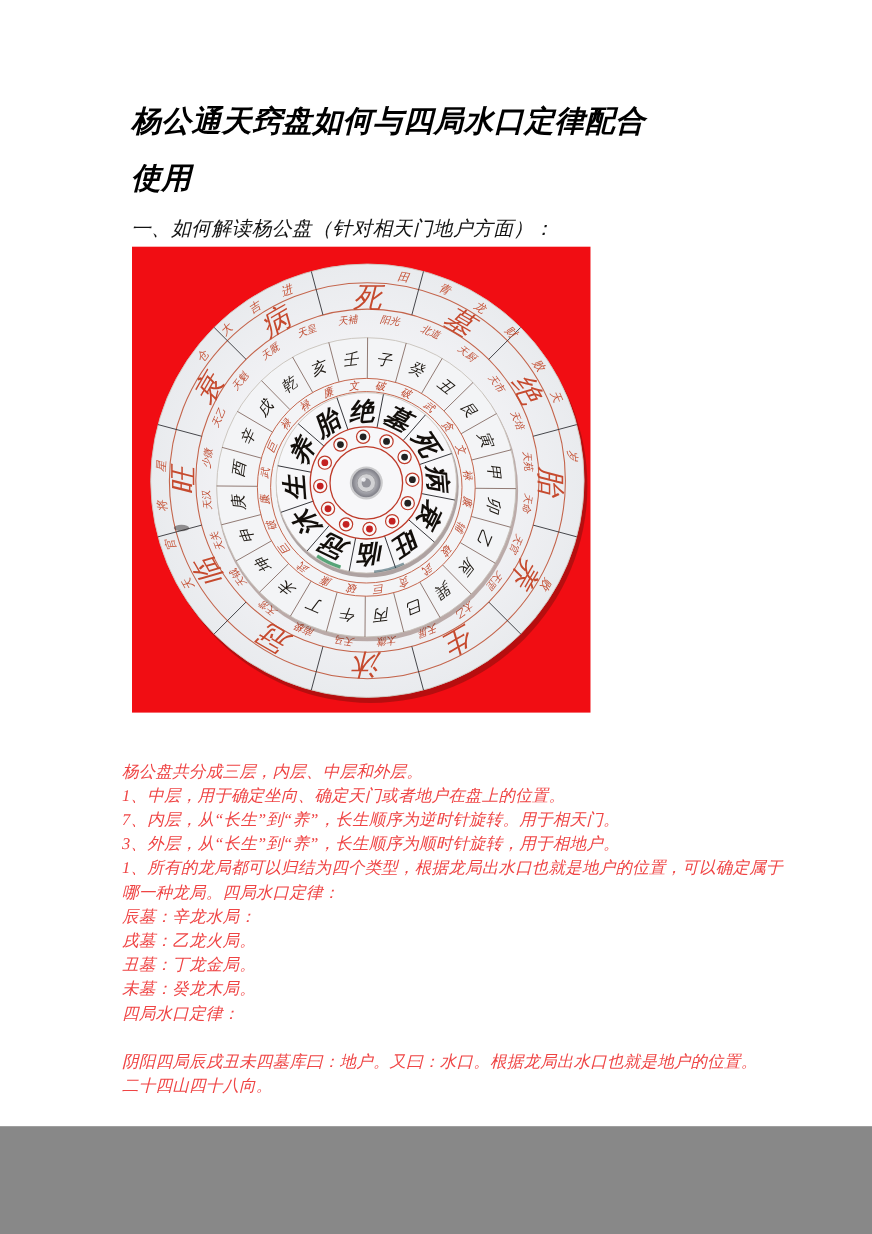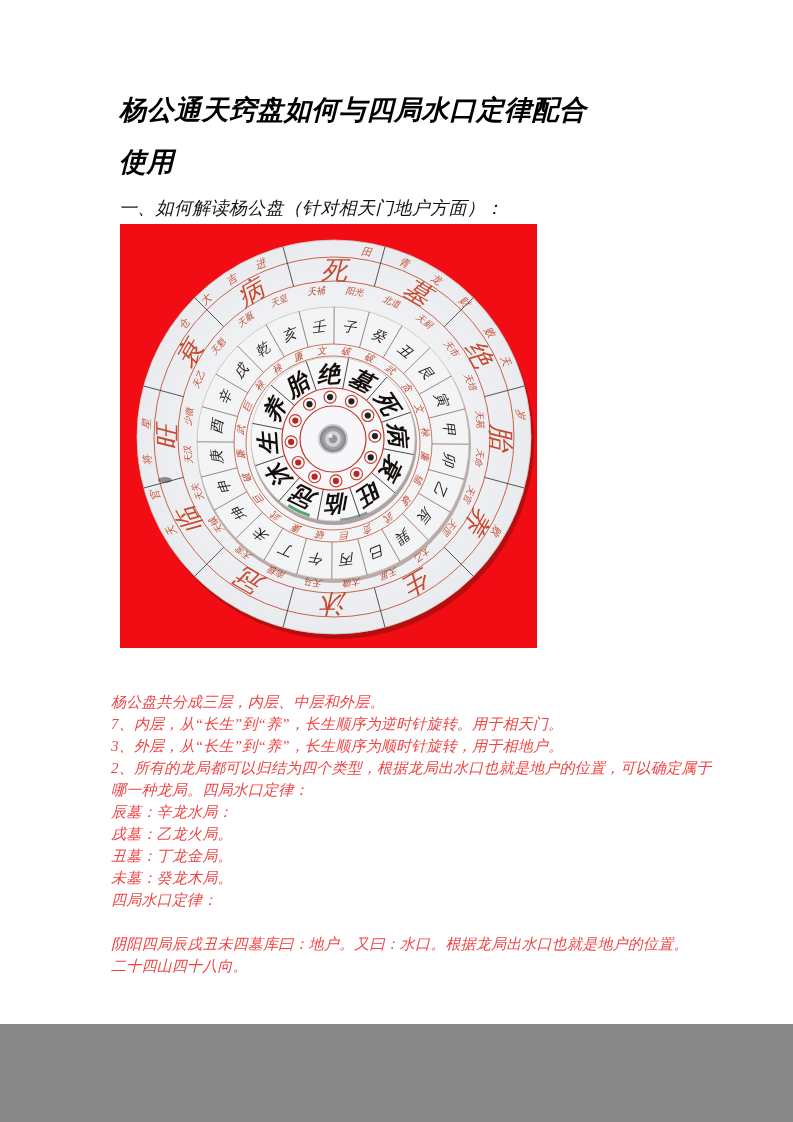--- a/index.html
+++ b/index.html
@@ -241,23 +241,24 @@
         <circle cx="213" cy="215" r="15" fill="rgba(0,0,0,.18)"></circle>
         <circle cx="213" cy="215" r="13" fill="url(#pin)"></circle>
         <circle cx="213" cy="215" r="8.3" fill="#d2d2d4" stroke="#909094" stroke-width=".6"></circle>
         <circle cx="213" cy="215" r="4.2" fill="#93939a"></circle>
         <circle cx="210.5" cy="212" r="2" fill="#f4f4f6" opacity=".9"></circle>
       </svg>
   </div>
 
   <div class="bodytext">
     <div class="bl">杨公盘共分成三层，内层、中层和外层。</div>
+    <div class="bl">1、中层，用于确定坐向、确定天门或者地户在盘上的位置。</div>
     <div class="bl">7、内层，从“长生”到“养”，长生顺序为逆时针旋转。用于相天门。</div>
     <div class="bl">3、外层，从“长生”到“养”，长生顺序为顺时针旋转，用于相地户。</div>
-    <div class="bl">2、所有的龙局都可以归结为四个类型，根据龙局出水口也就是地户的位置，可以确定属于</div>
+    <div class="bl">1、所有的龙局都可以归结为四个类型，根据龙局出水口也就是地户的位置，可以确定属于</div>
     <div class="bl">哪一种龙局。四局水口定律：</div>
     <div class="bl">辰墓：辛龙水局：</div>
     <div class="bl">戌墓：乙龙火局。</div>
     <div class="bl">丑墓：丁龙金局。</div>
     <div class="bl">未墓：癸龙木局。</div>
     <div class="bl">四局水口定律：</div>
     <div class="bl"></div>
     <div class="bl">阴阳四局辰戌丑未四墓库曰：地户。又曰：水口。根据龙局出水口也就是地户的位置。</div>
     <div class="bl">二十四山四十八向。</div>
   </div>

